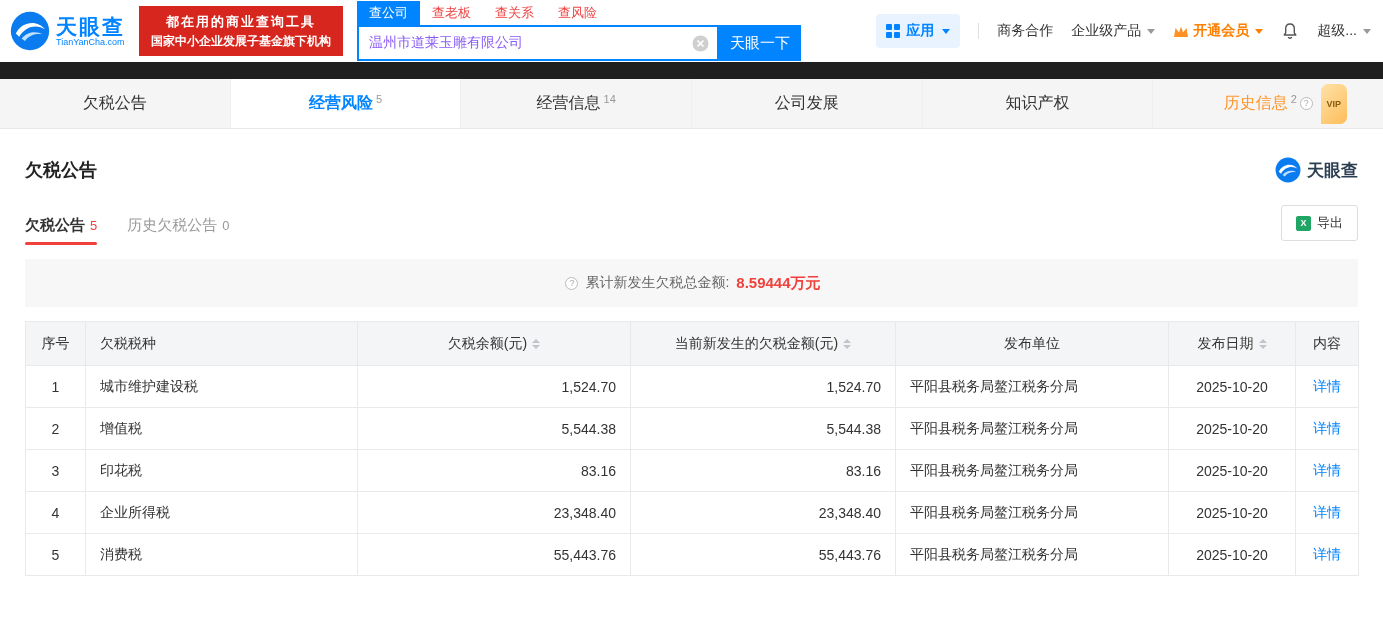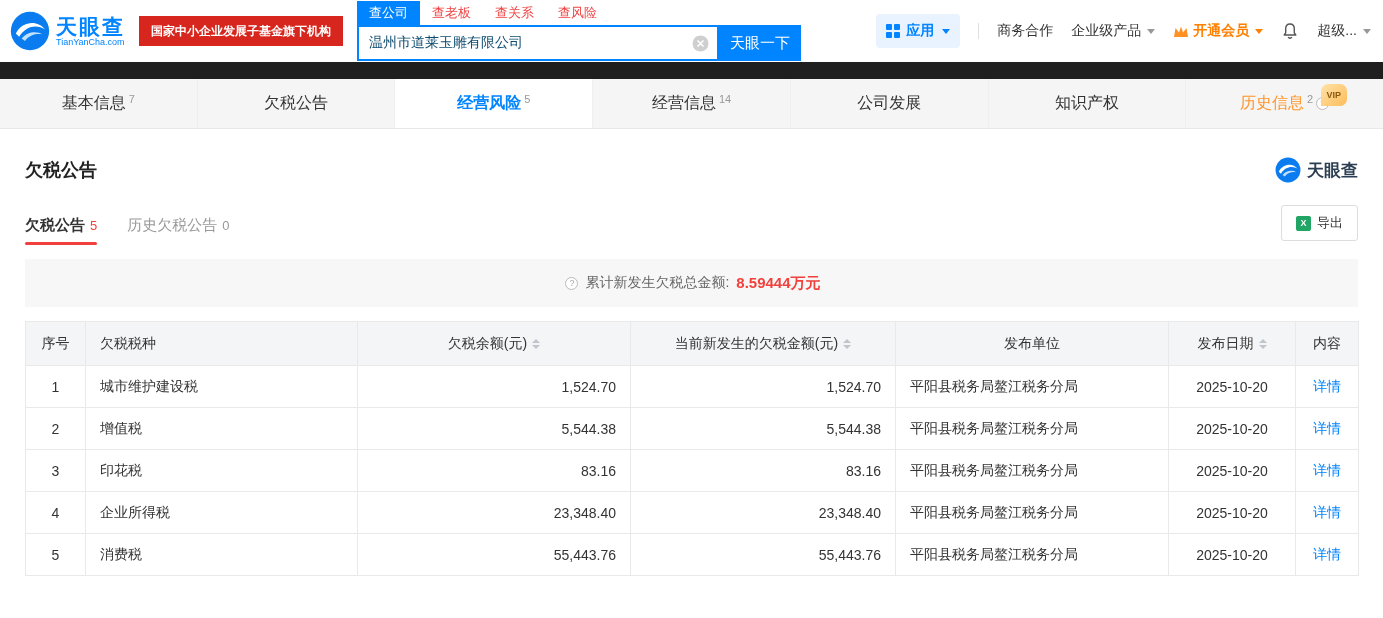--- a/index.html
+++ b/index.html
@@ -37,21 +37,21 @@
   .stab { font-size: 13px; color: #ef4444; padding: 3px 12px; cursor: pointer; }
   .stab.active { background: #0084ff; color: #fff; }
   .search-row { display: flex; }
   .search-box {
     position: relative; width: 362px; height: 36px;
     border: 2px solid #0084ff; background: #fff;
     display: flex; align-items: center;
   }
   .search-input {
     border: none; outline: none; flex: 1; height: 100%;
-    font-size: 14px; padding: 0 32px 0 10px; color: #0c4a6e;
+    font-size: 14px; padding: 0 32px 0 10px; color: #8b5cf6;
     font-family: inherit; background: transparent;
   }
   .clear-icon { position: absolute; right: 8px; top: 8px; cursor: pointer; line-height: 0; }
   .search-btn {
     width: 82px; height: 36px; background: #0084ff; color: #fff;
     border: none; font-size: 15px; cursor: pointer; font-family: inherit;
   }
 
   .topmenu { margin-left: auto; display: flex; align-items: center; gap: 18px; font-size: 14px; flex: 0 0 auto; }
   .apps-pill {
@@ -82,21 +82,21 @@
     border-right: 1px solid #efefef;
   }
   .ntab:last-child { border-right: none; }
   .ntab.active { background: #fff; color: #0084ff; font-weight: bold; }
   .ntab.history { color: #ff9429; }
   .ntab-badge { font-size: 11px; color: #999; margin-left: 3px; transform: translateY(-5px); display: inline-block; font-weight: normal; }
   .vip-tag {
     position: absolute; top: 5px; right: 36px;
     background: linear-gradient(135deg, #ffe2a8, #fdbd5a);
     color: #8a5a10; font-size: 9px; font-weight: bold;
-    padding: 6px 6px; border-radius: 7px 7px 7px 0;
+    padding: 15px 6px; border-radius: 7px 7px 7px 0;
   }
   .help-circle {
     width: 13px; height: 13px; border: 1px solid #bbb; border-radius: 50%;
     color: #aaa; font-size: 9px; display: inline-flex; align-items: center;
     justify-content: center; margin-left: 3px; background: #fff; line-height: 1;
   }
 
   
   .content { padding: 0 25px 10px; background: #fff; }
   .title-row { display: flex; align-items: center; justify-content: space-between; margin-top: 28px; }
@@ -167,20 +167,21 @@
       <path d="M7 27 C15 11 34 11 42 22 C33 16 19 17 11 31 Z" fill="#ffffff"></path>
       <path d="M14 33 C21 24 33 24 39 28 C32 27 24 28 18 36 Z" fill="#bfe0ff"></path>
     </svg>
     <div class="logo-text">
       <span class="logo-brand">天眼查</span>
       <span class="logo-domain">TianYanCha.com</span>
     </div>
   </div>
 
   <div class="promo">
+    <div class="promo1">都在用的商业查询工具</div>
     <div class="promo2">国家中小企业发展子基金旗下机构</div>
   </div>
 
   <div class="searchzone">
     <div class="search-tabs">
       <span class="stab active">查公司</span>
       <span class="stab">查老板</span>
       <span class="stab">查关系</span>
       <span class="stab">查风险</span>
     </div>
@@ -233,24 +234,20 @@
     <span class="menu-item">
       <span>超级...</span>
       <span class="caret"></span>
     </span>
   </div>
 </div>
 
 <div class="dark-bar"></div>
 
 <div class="nav-tabs">
-  <div class="ntab">
-    <span>基本信息</span>
-    <span class="ntab-badge">7</span>
-  </div>
   <div class="ntab">
     <span>欠税公告</span>
   </div>
   <div class="ntab active">
     <span>经营风险</span>
     <span class="ntab-badge">5</span>
   </div>
   <div class="ntab">
     <span>经营信息</span>
     <span class="ntab-badge">14</span>

